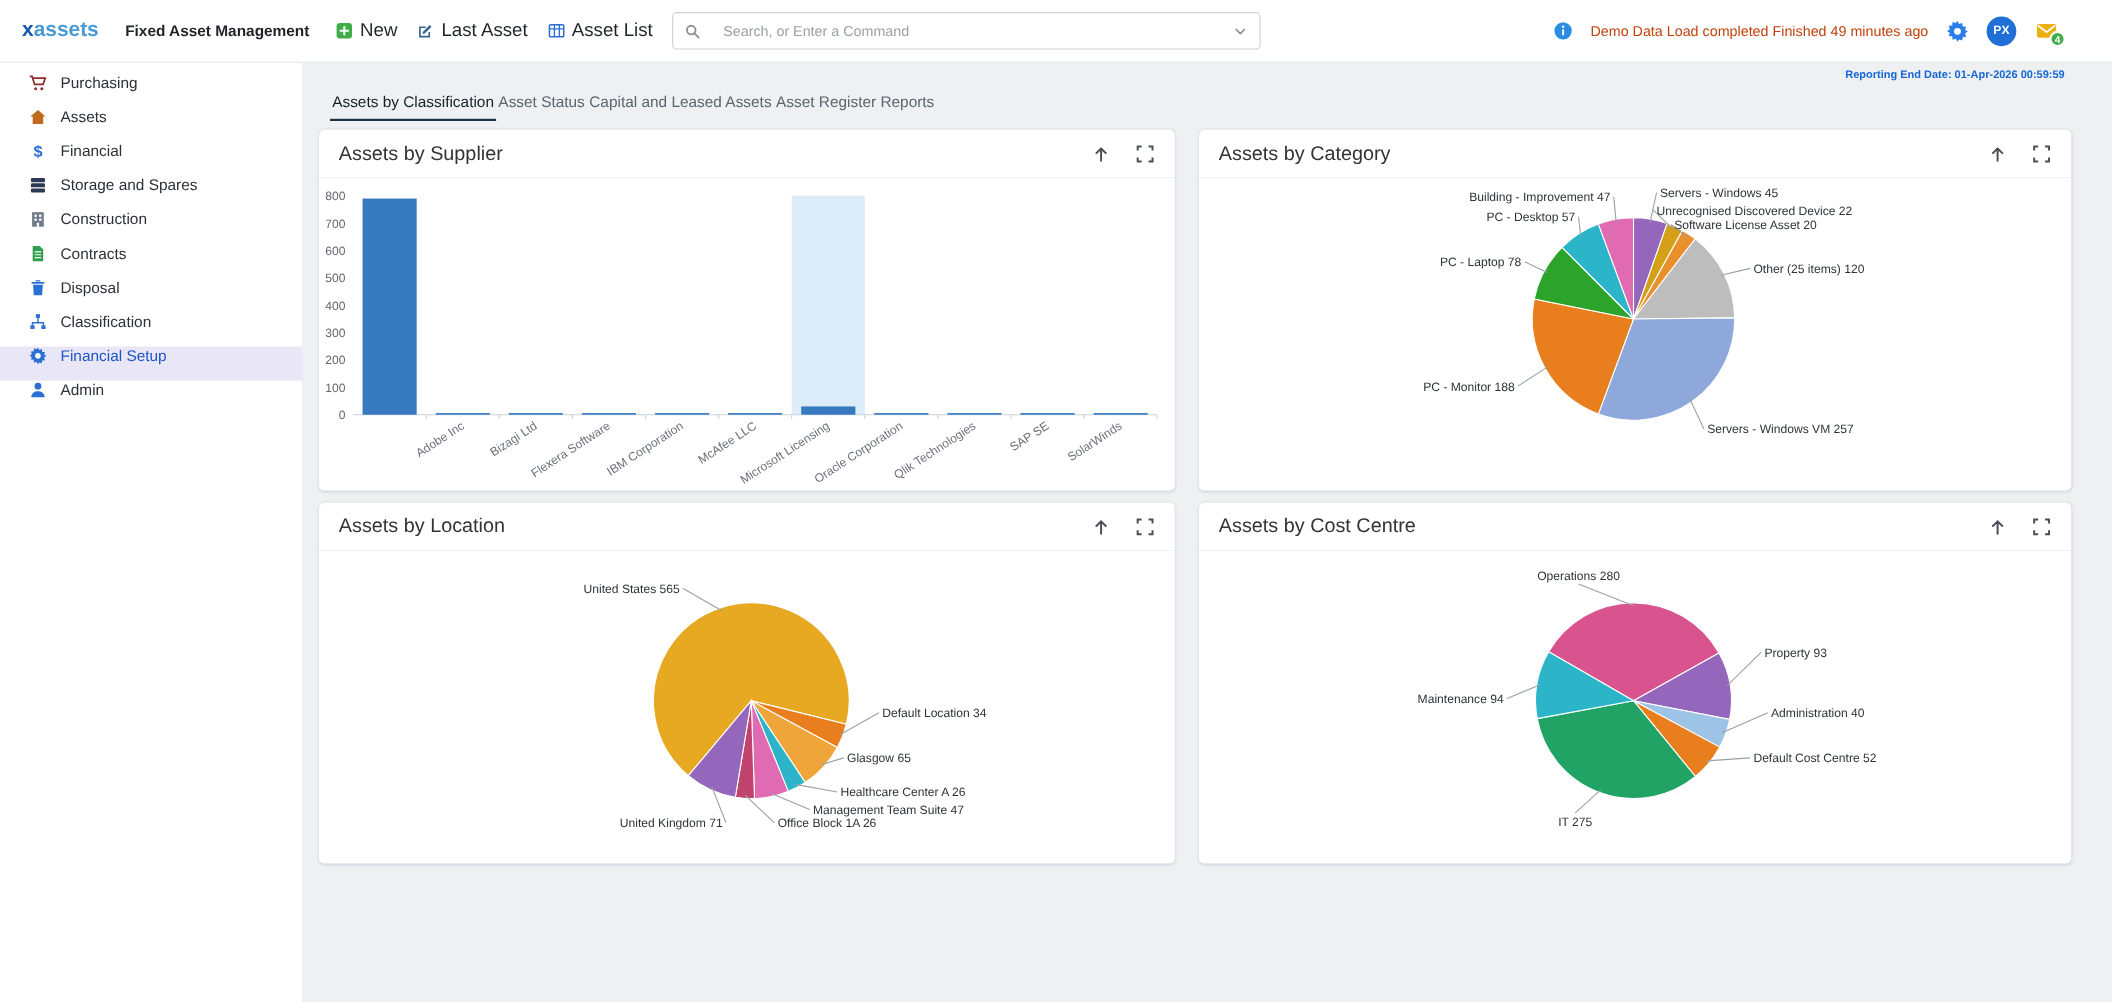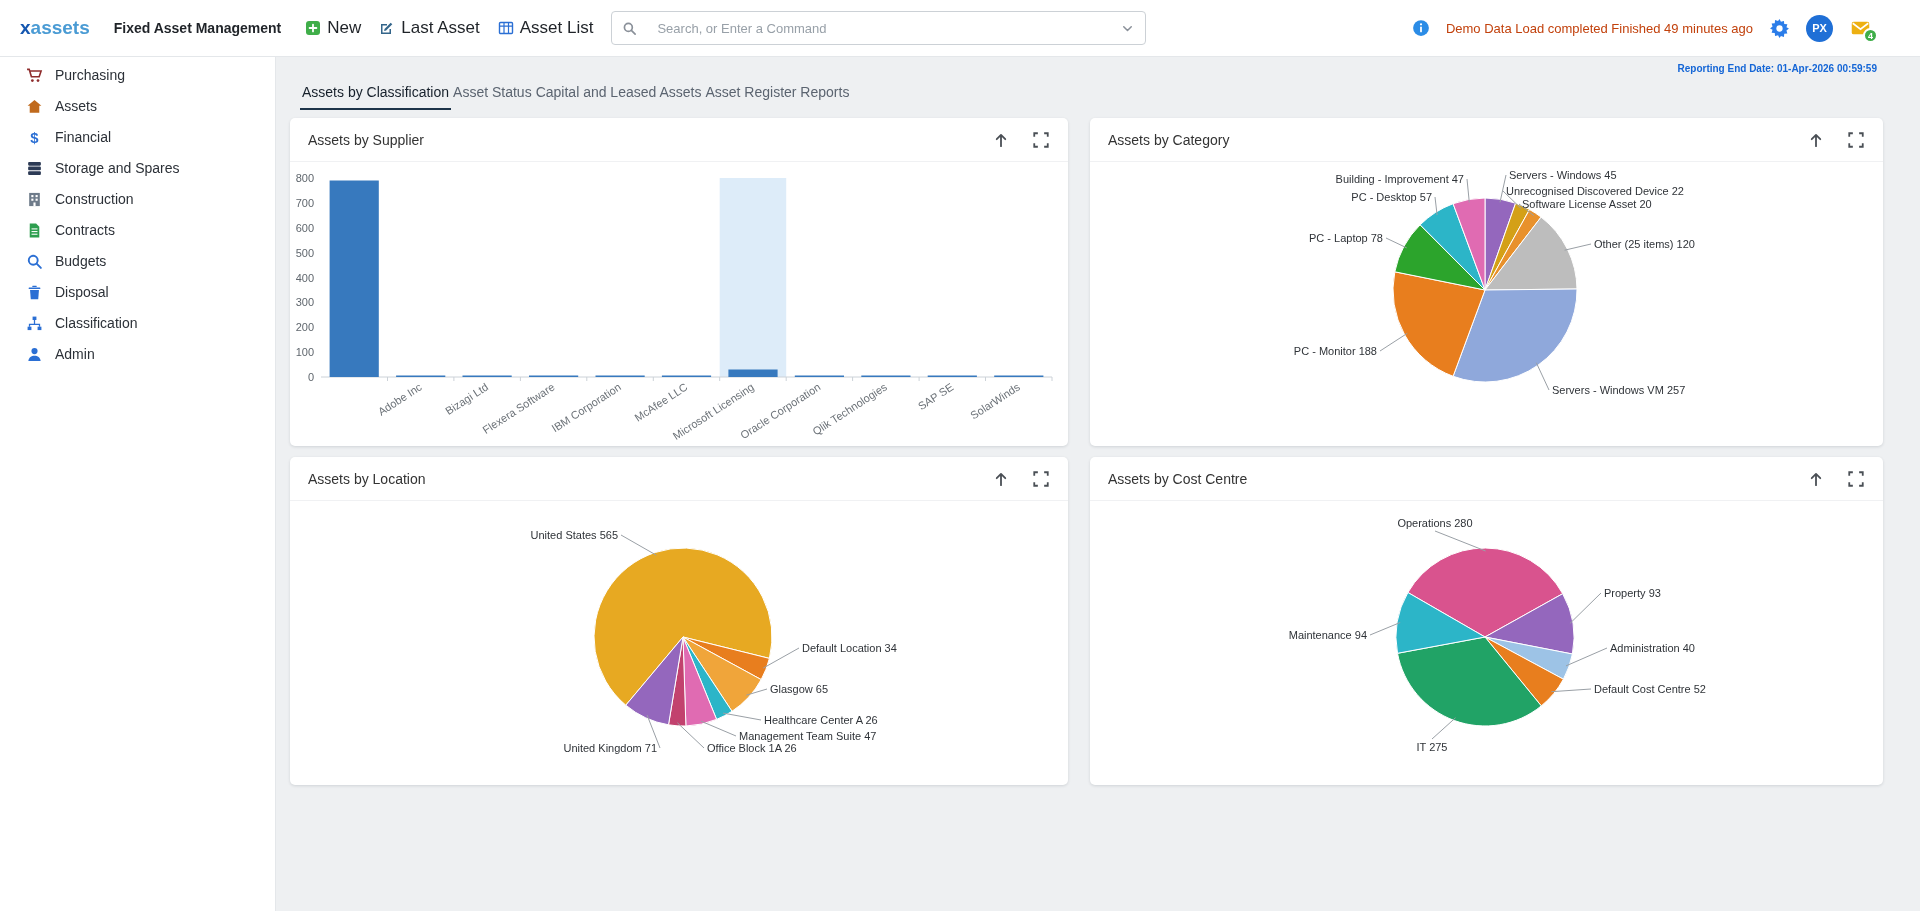--- a/index.html
+++ b/index.html
@@ -50,21 +50,21 @@
   
   .main{position:absolute;left:276px;top:57px;right:0;bottom:0;padding:0 37px 20px 14px}
   .report-line{text-align:right;font-size:10px;font-weight:600;color:#1566d6;padding:6px 6px 2px 0}
   .tabs{display:flex;padding:2px 0 0 10px;margin-bottom:8px}
   .tab{font-size:14px;color:#5b6470;padding:6px 2px 8px;cursor:pointer;border-bottom:2.5px solid transparent;white-space:nowrap}
   .tab.active{color:#16202b;border-bottom-color:#1d3349}
 
   .grid{display:grid;grid-template-columns:778px 793px;column-gap:22px;row-gap:11px}
   .card{background:#fff;border-radius:5px;box-shadow:0 1px 3px rgba(30,40,60,.14);height:328px;overflow:hidden}
   .card-header{height:44px;display:flex;align-items:center;padding:0 18px;border-bottom:1px solid #f0f1f3}
-  .card-title{font-size:14px;color:#333}
+  .card-title{font-size:18px;color:#333}
   .card-icons{margin-left:auto;display:flex;gap:22px}
   .card-icon{width:18px;height:18px;color:#4a4f55;cursor:pointer}
   .card-body{height:283px;position:relative}
 </style>
 </head>
 <body>
 
 <div class="topbar">
   <div class="logo">
     <span class="logo-x">x</span><span class="logo-rest">assets</span>
@@ -201,47 +201,47 @@
             <line x1="5.2" y1="6.5" x2="10.8" y2="6.5"></line>
             <line x1="5.2" y1="9" x2="10.8" y2="9"></line>
             <line x1="5.2" y1="11.5" x2="10.8" y2="11.5"></line>
           </g>
         </svg>
       </span>
       <span class="side-label">Contracts</span>
     </div>
     <div class="side-item">
       <span class="side-icon" style="color:#2b6fd4">
-        <svg viewBox="0 0 16 16">
-          <circle cx="6.8" cy="6.8" r="4.2" fill="none" stroke="currentColor" stroke-width="1.8"></circle>
-          <line x1="10" y1="10" x2="14" y2="14" stroke="currentColor" stroke-width="1.8" stroke-linecap="round"></line>
-        </svg>
-      </span>
-      <span class="side-label">Budgets</span>
-    </div>
-    <div class="side-item">
-      <span class="side-icon" style="color:#2b6fd4">
         <svg viewBox="0 0 16 16" fill="currentColor">
           <rect x="2.5" y="3.2" width="11" height="1.5" rx=".5"></rect>
           <path d="M6.2 1.6h3.6l.4 1.2H5.8z"></path>
           <path d="M3.8 5.6h8.4l-.7 8.8H4.5z"></path>
         </svg>
       </span>
       <span class="side-label">Disposal</span>
     </div>
     <div class="side-item">
       <span class="side-icon" style="color:#2b6fd4">
         <svg viewBox="0 0 16 16">
           <rect x="6.2" y="1.5" width="3.6" height="3.2" fill="currentColor"></rect>
           <rect x="1.5" y="11" width="3.6" height="3.2" fill="currentColor"></rect>
           <rect x="10.9" y="11" width="3.6" height="3.2" fill="currentColor"></rect>
           <path d="M8 4.7v4.1M3.3 11V8.8h9.4V11" fill="none" stroke="currentColor" stroke-width="1.2"></path>
         </svg>
       </span>
       <span class="side-label">Classification</span>
+    </div>
+    <div class="side-item active">
+      <span class="side-icon" style="color:#2b6fd4">
+        <svg viewBox="0 0 16 16">
+          <path d="M8 .8l1.1 2.1 2.3-.7.2 2.4 2.4.2-.7 2.3L15.2 8l-1.9 1.5.7 2.3-2.4.2-.2 2.4-2.3-.7L8 15.2l-1.1-2.1-2.3.7-.2-2.4-2.4-.2.7-2.3L.8 8l1.9-1.5-.7-2.3 2.4-.2.2-2.4 2.3.7z" fill="currentColor"></path>
+          <circle cx="8" cy="8" r="2.4" fill="#fff"></circle>
+        </svg>
+      </span>
+      <span class="side-label">Financial Setup</span>
     </div>
     <div class="side-item">
       <span class="side-icon" style="color:#2b6fd4">
         <svg viewBox="0 0 16 16" fill="currentColor">
           <circle cx="8" cy="4.8" r="2.9"></circle>
           <path d="M2.2 14.2c.4-3.4 2.8-5 5.8-5s5.4 1.6 5.8 5z"></path>
         </svg>
       </span>
       <span class="side-label">Admin</span>
     </div>

